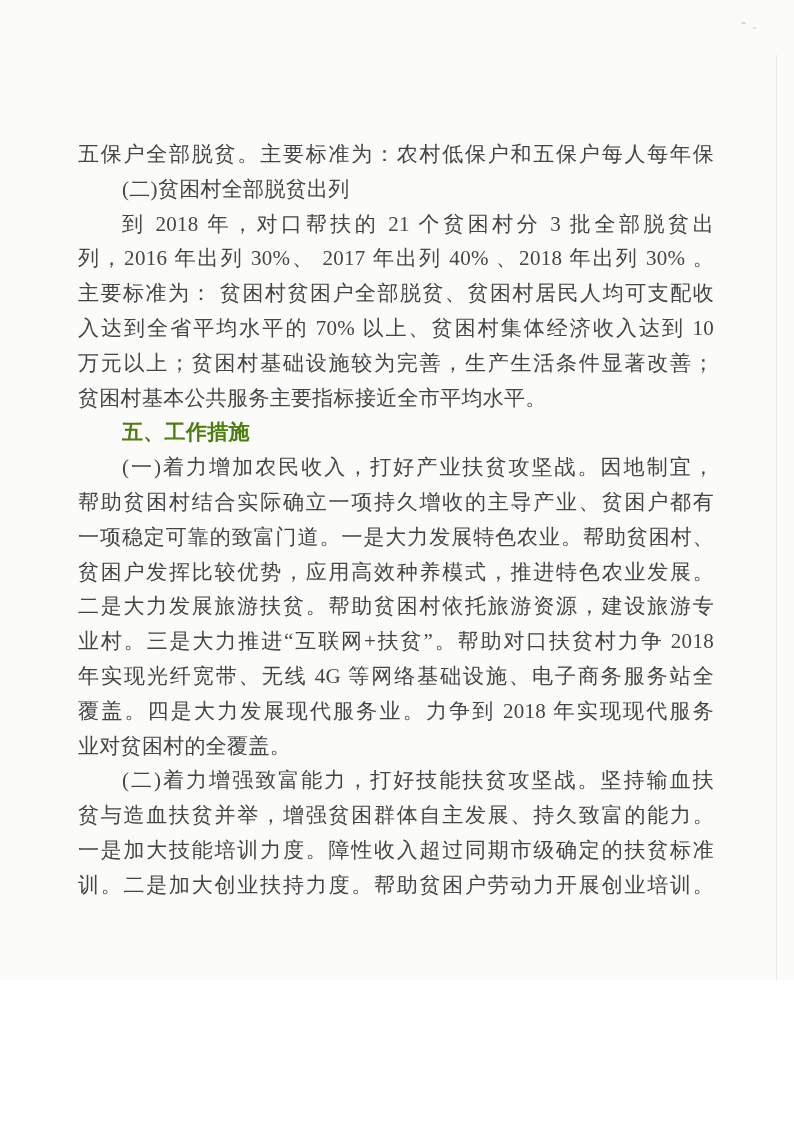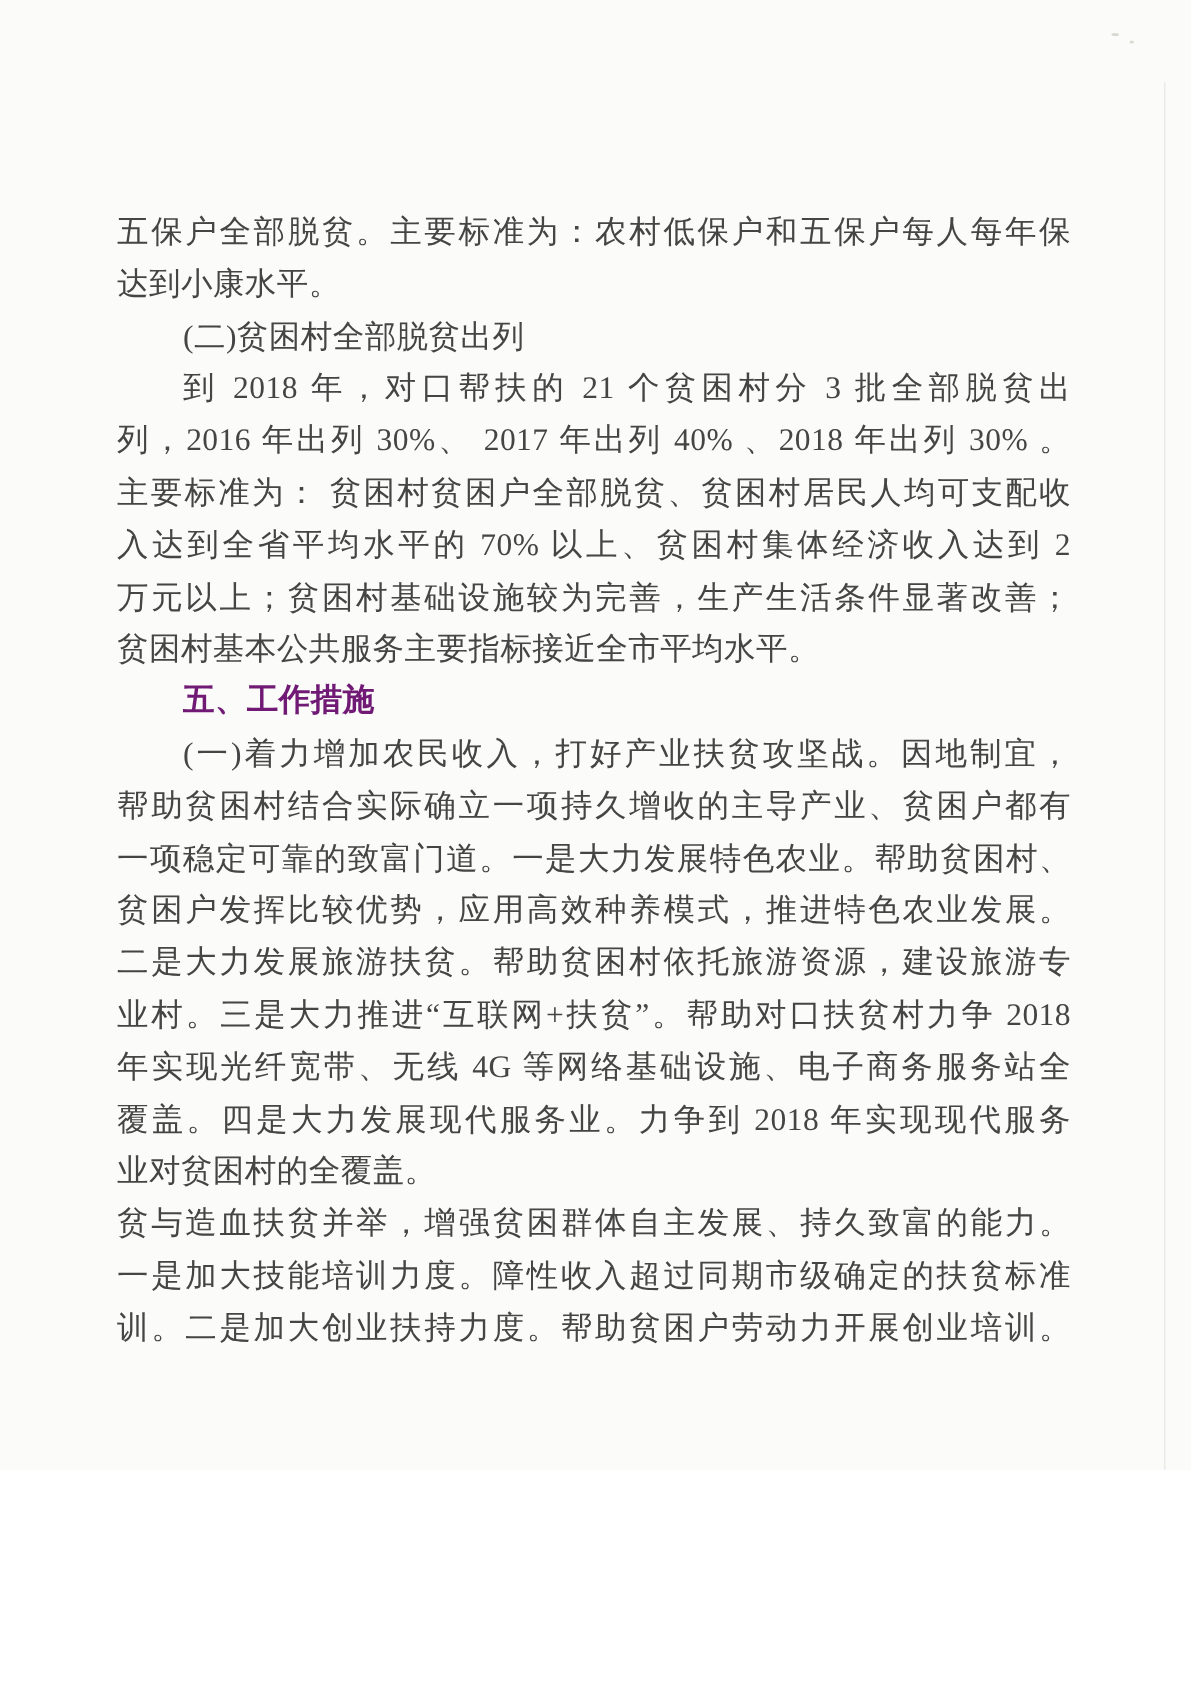--- a/index.html
+++ b/index.html
@@ -26,21 +26,21 @@
     text-align-last: justify;
     text-justify: inter-character;
     letter-spacing: 0.3px;
     white-space: normal;
   }
   .end { text-align-last: left; }
   .ind { text-indent: 44px; font-family: Liberation Serif, serif; }
   .head {
     font-weight: bold;
     font-family: "Liberation Sans", "DejaVu Sans", sans-serif;
-    color: #701a75;
+    color: #4d7c0f;
   }
   .pagenum {
     position: absolute;
     left: 583px;
     top: 993px;
     font-size: 16px;
     letter-spacing: 2px;
     color: #5a5a5a;
   }
   .scan-edge {
@@ -59,38 +59,38 @@
   .speck.s1 { left: 741px; top: 22px; width: 5px; height: 2px; }
   .speck.s2 { left: 753px; top: 27px; width: 3px; height: 2px; }
 </style>
 </head>
 <body>
 
 <div class="page">
 
   <div class="textblock">
     <div class="ln">五保户全部脱贫。主要标准为：农村低保户和五保户每人每年保</div>
-    <div class="ln end">达到小康水平。</div>
     <div class="ln end ind">(二)贫困村全部脱贫出列</div>
     <div class="ln ind">到 2018 年，对口帮扶的 21 个贫困村分 3 批全部脱贫出</div>
     <div class="ln">列，2016 年出列 30%、 2017 年出列 40% 、2018 年出列 30% 。</div>
     <div class="ln">主要标准为： 贫困村贫困户全部脱贫、贫困村居民人均可支配收</div>
-    <div class="ln">入达到全省平均水平的 70% 以上、贫困村集体经济收入达到 2</div>
+    <div class="ln">入达到全省平均水平的 70% 以上、贫困村集体经济收入达到 10</div>
     <div class="ln">万元以上；贫困村基础设施较为完善，生产生活条件显著改善；</div>
     <div class="ln end">贫困村基本公共服务主要指标接近全市平均水平。</div>
     <div class="ln end ind head">五、工作措施</div>
     <div class="ln ind">(一)着力增加农民收入，打好产业扶贫攻坚战。因地制宜，</div>
     <div class="ln">帮助贫困村结合实际确立一项持久增收的主导产业、贫困户都有</div>
     <div class="ln">一项稳定可靠的致富门道。一是大力发展特色农业。帮助贫困村、</div>
     <div class="ln">贫困户发挥比较优势，应用高效种养模式，推进特色农业发展。</div>
     <div class="ln">二是大力发展旅游扶贫。帮助贫困村依托旅游资源，建设旅游专</div>
     <div class="ln">业村。三是大力推进“互联网+扶贫”。帮助对口扶贫村力争 2018</div>
     <div class="ln">年实现光纤宽带、无线 4G 等网络基础设施、电子商务服务站全</div>
     <div class="ln">覆盖。四是大力发展现代服务业。力争到 2018 年实现现代服务</div>
     <div class="ln end">业对贫困村的全覆盖。</div>
+    <div class="ln ind">(二)着力增强致富能力，打好技能扶贫攻坚战。坚持输血扶</div>
     <div class="ln">贫与造血扶贫并举，增强贫困群体自主发展、持久致富的能力。</div>
     <div class="ln">一是加大技能培训力度。障性收入超过同期市级确定的扶贫标准</div>
     <div class="ln">训。二是加大创业扶持力度。帮助贫困户劳动力开展创业培训。</div>
   </div>
 
   <div class="pagenum">— 5 —</div>
 
   <div class="scan-edge"></div>
   <div class="speck s1"></div>
   <div class="speck s2"></div>

